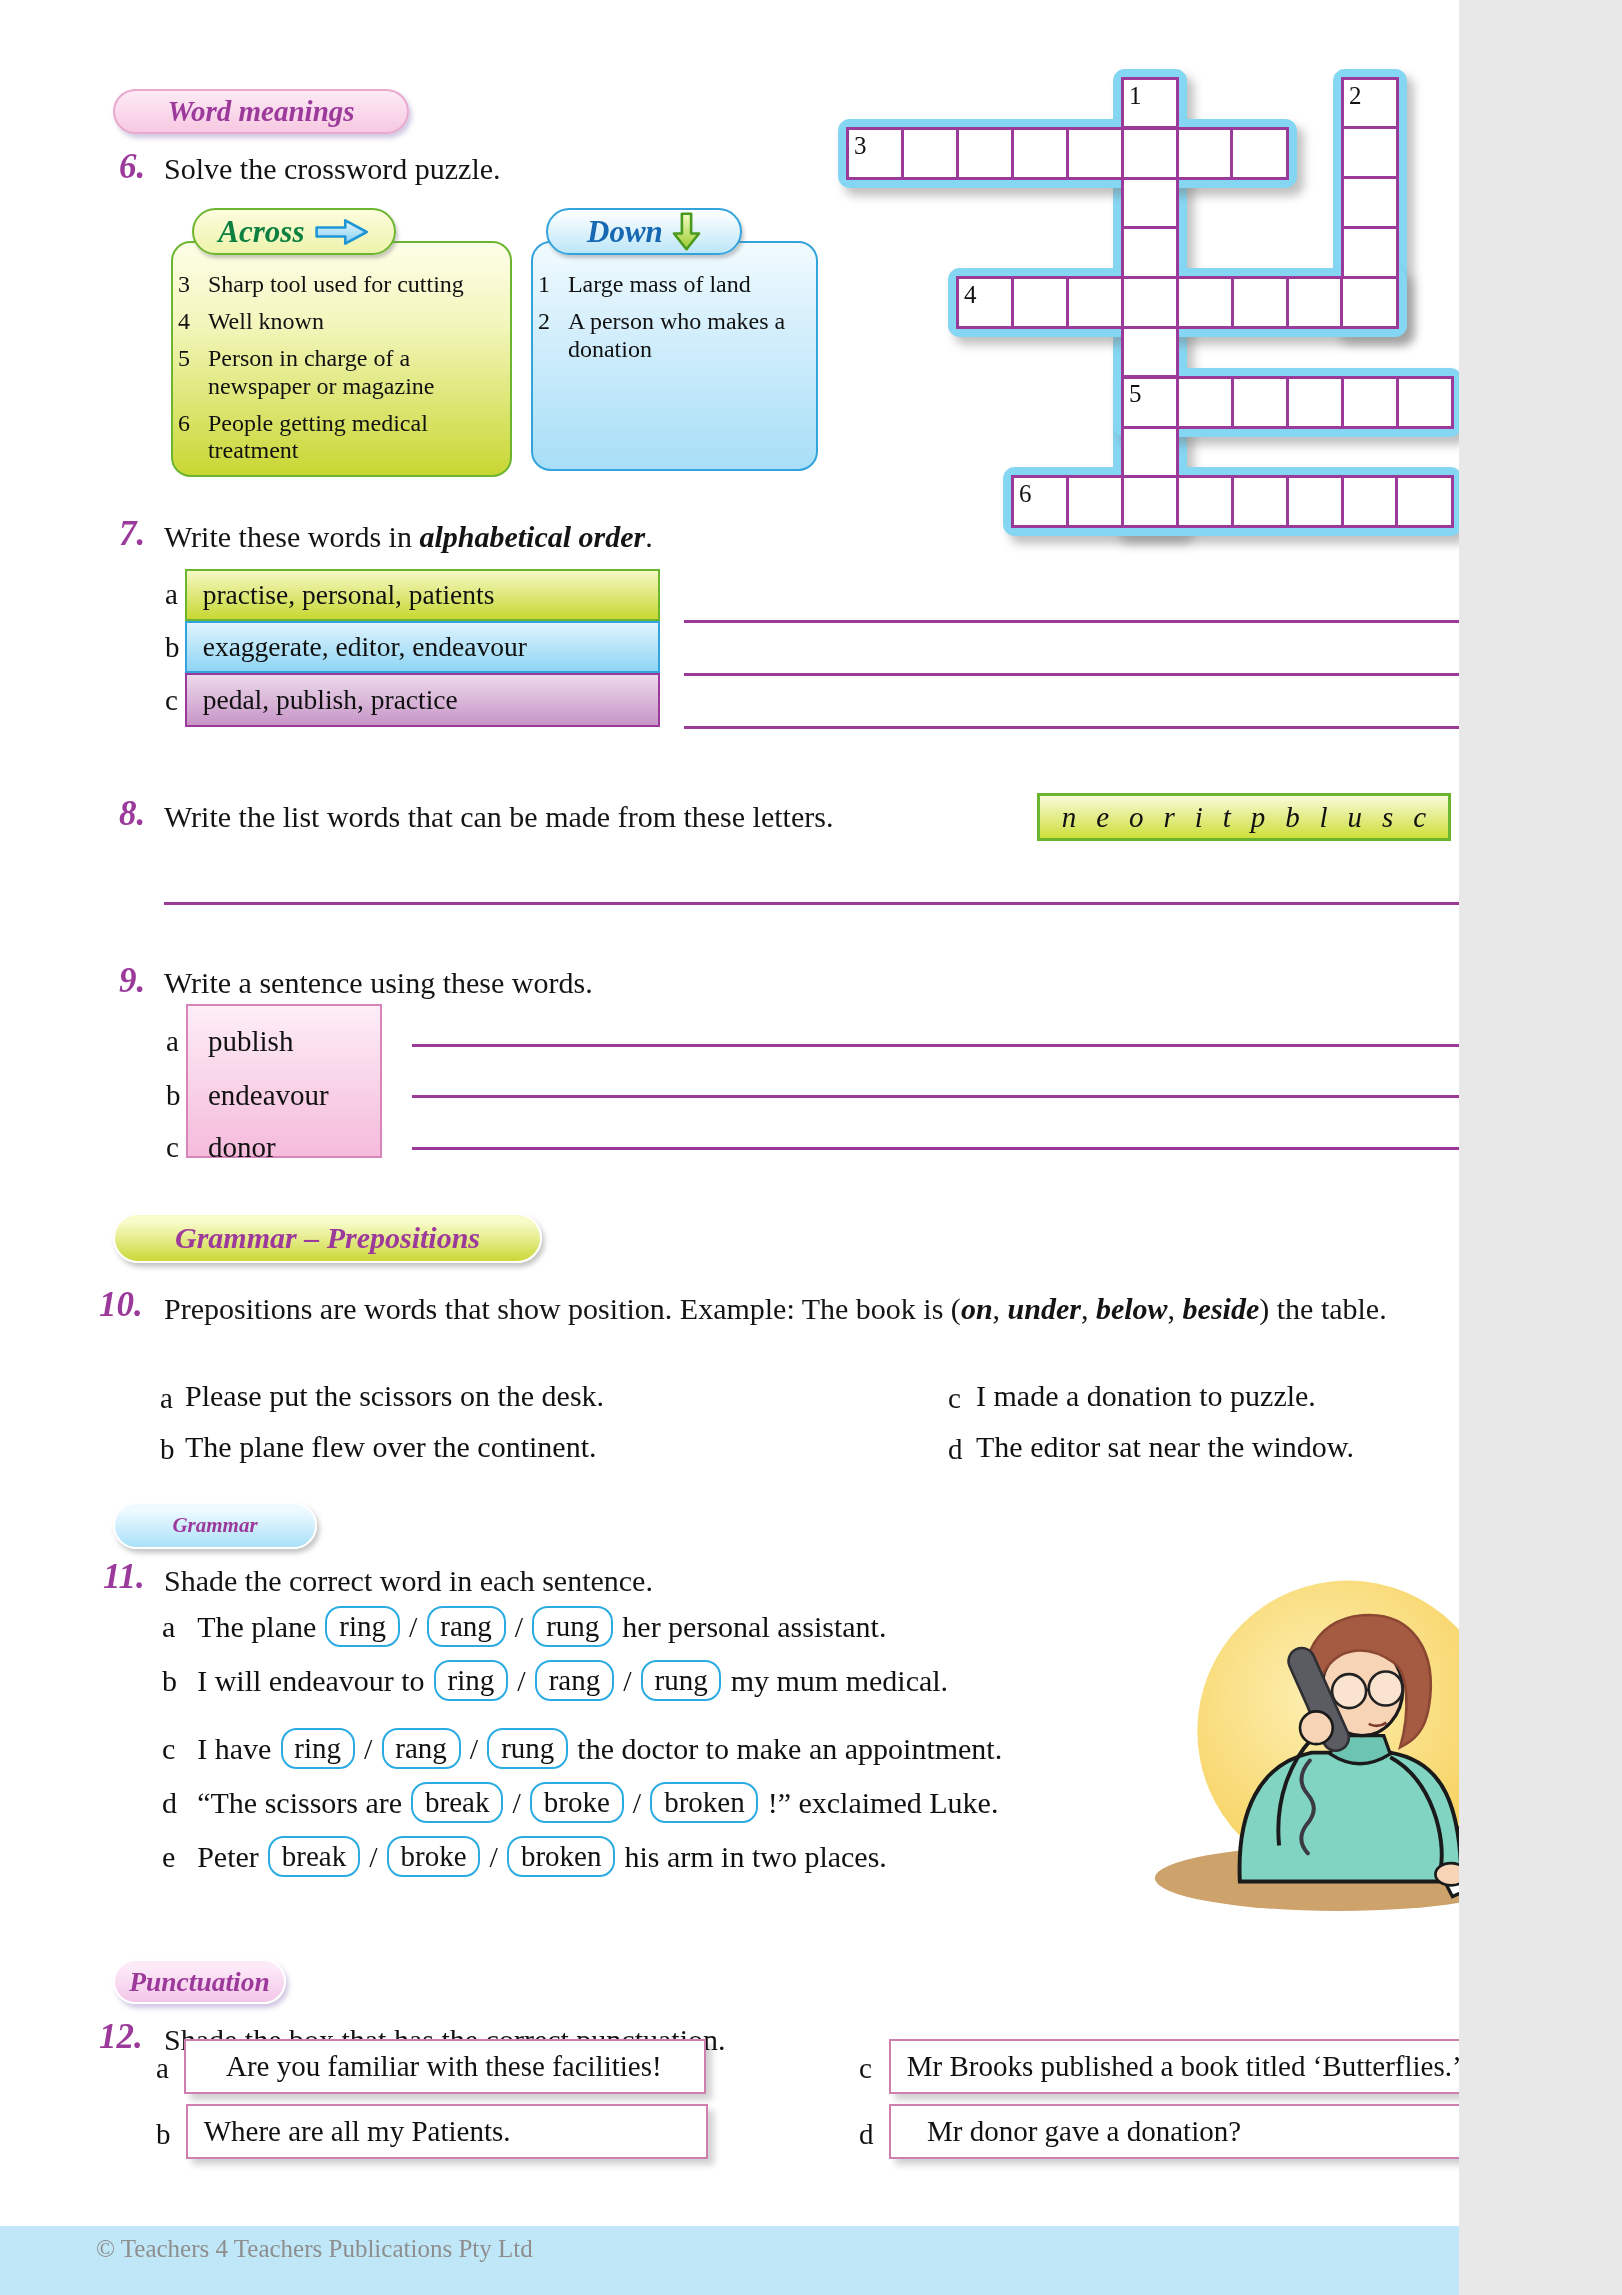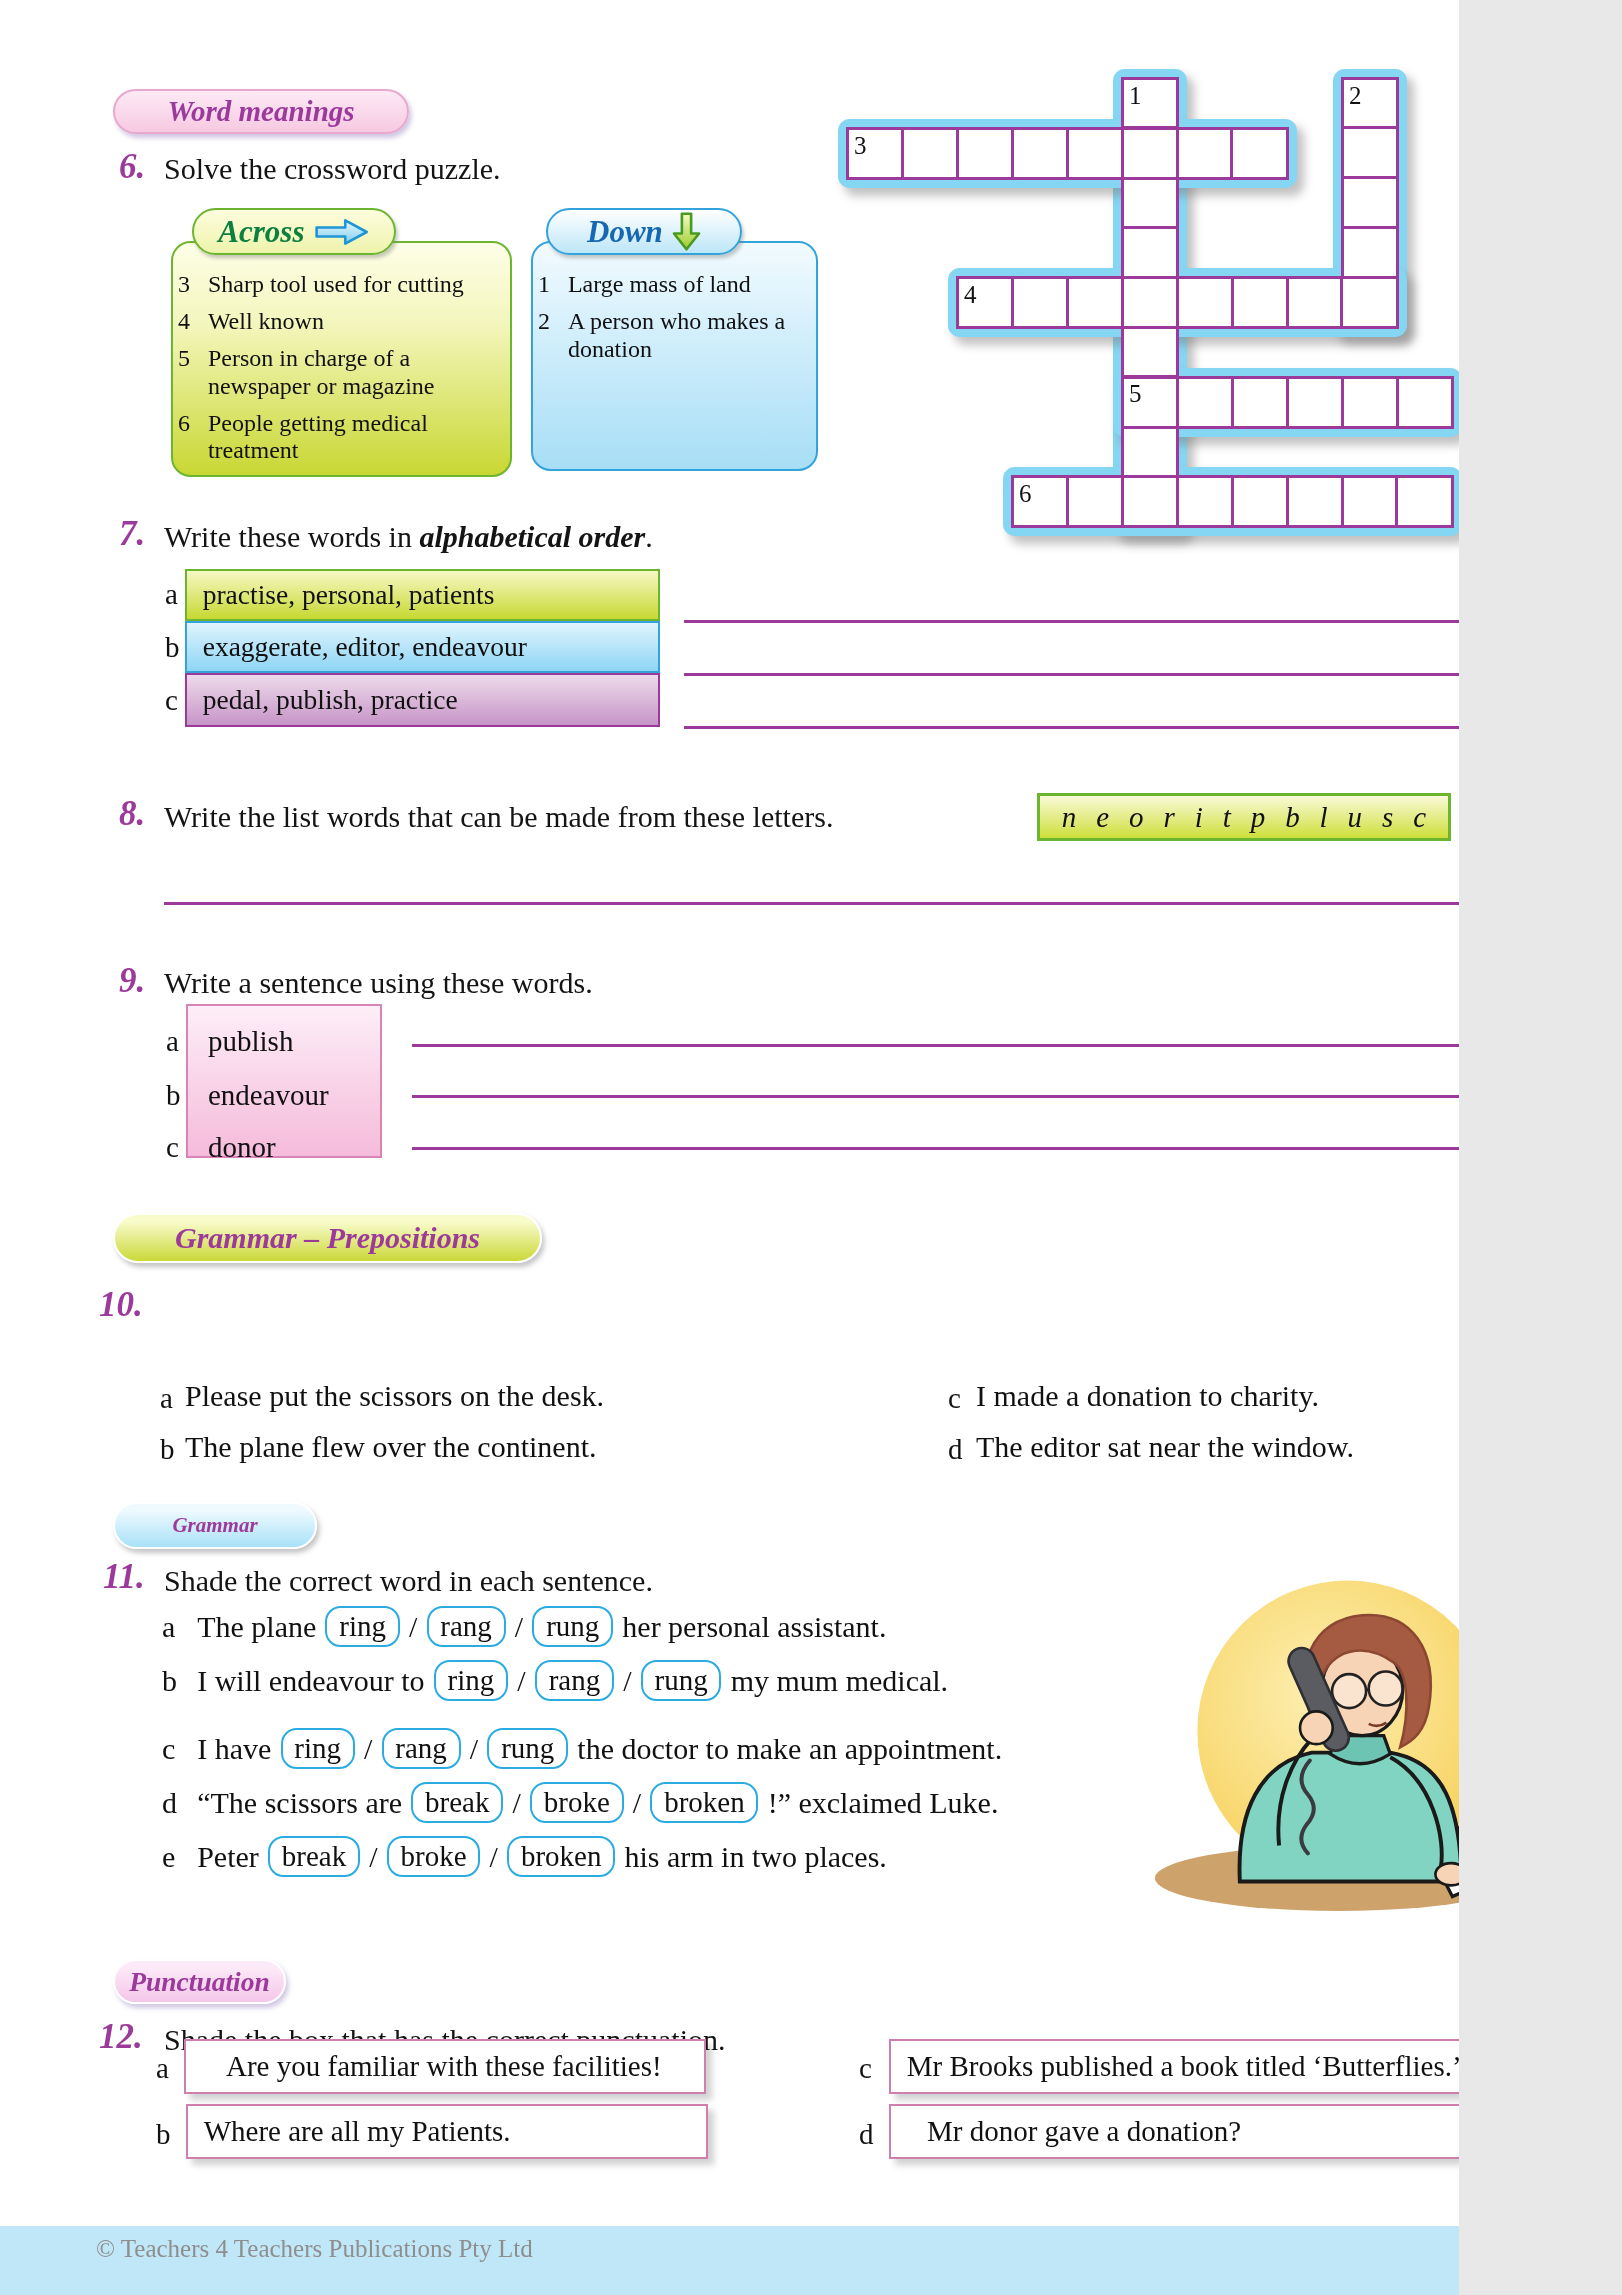--- a/index.html
+++ b/index.html
@@ -251,27 +251,28 @@
       <div class="line" style="left: 412px; top: 1095px; width: 1126px;"></div>
       <div class="alabel" style="left: 166px; top: 1131px;">c</div>
       <div class="q9word" style="left: 208px; top: 1131px;">donor</div>
       <div class="line" style="left: 412px; top: 1147px; width: 1126px;"></div>
     </div>
 
   <div class="badge badge-green" style="left:113px;top:1213px;width:425px;height:46px;font-size:30px;">
     <span>Grammar – Prepositions</span>
   </div>
   <div class="qnum" style="left:99px;top:1285px;">10.</div>
+  <div class="qtext" id="q10-line1" style="left:164px;top:1292px;white-space:nowrap;"><span>Prepositions are words that show position. Example: The book is (</span><span class="bi">on</span><span>, </span><span class="bi">under</span><span>, </span><span class="bi">below</span><span>, </span><span class="bi">beside</span><span>) the table.</span></div>
   <div id="q10-rows">
       <div class="sent-label" style="left: 160px; top: 1382px;">a</div>
       <div class="sent-text" style="left: 185px; top: 1379px;">Please put the scissors on the desk.</div>
       <div class="sent-label" style="left: 160px; top: 1433px;">b</div>
       <div class="sent-text" style="left: 185px; top: 1430px;">The plane flew over the continent.</div>
       <div class="sent-label" style="left: 948px; top: 1382px;">c</div>
-      <div class="sent-text" style="left: 976px; top: 1379px;">I made a donation to charity.</div>
+      <div class="sent-text" style="left: 976px; top: 1379px;">I made a donation to puzzle.</div>
       <div class="sent-label" style="left: 948px; top: 1433px;">d</div>
       <div class="sent-text" style="left: 976px; top: 1430px;">The editor sat near the window.</div>
     </div>
 
   <div class="badge badge-blue" style="left:113px;top:1502px;width:200px;height:43px;font-size:21px;">
     <span>Grammar</span>
   </div>
   <div class="qnum" style="left:103px;top:1557px;">11.</div>
   <div class="qtext" style="left:164px;top:1564px;">Shade the correct word in each sentence.</div>
   <div id="q11-rows">

